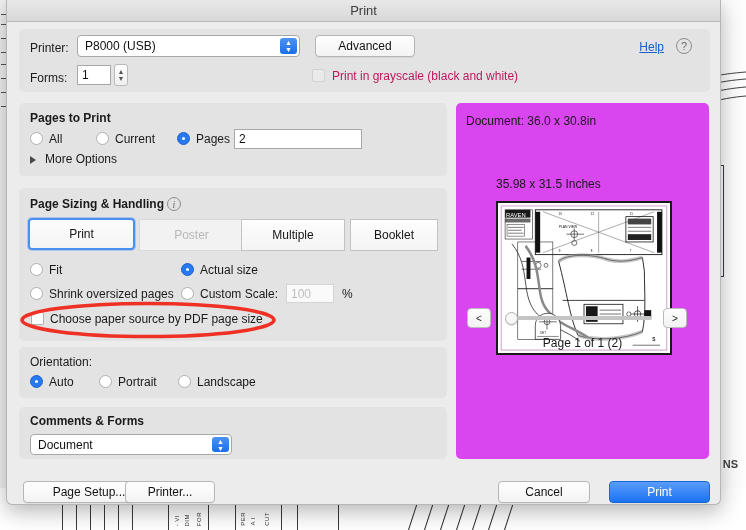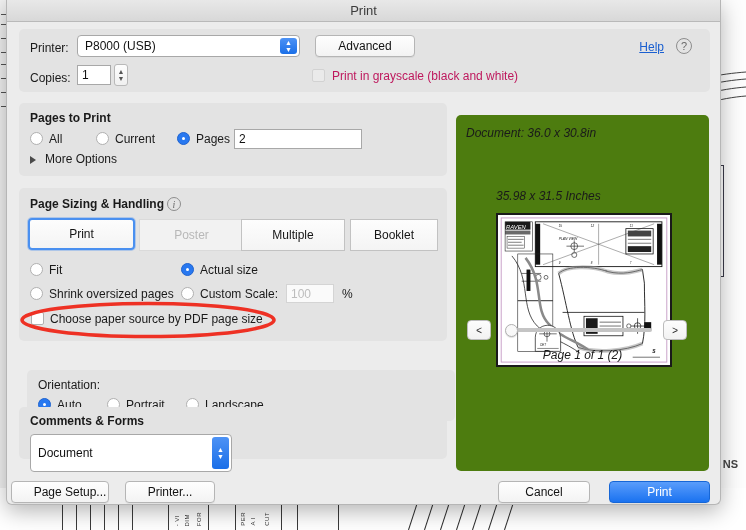--- a/index.html
+++ b/index.html
@@ -343,26 +343,25 @@
   .tri {
     width: 0; height: 0;
     border-left: 6px solid #4a4a4a;
     border-top: 4px solid transparent;
     border-bottom: 4px solid transparent;
   }
 
   
   #preview-panel {
     position: absolute;
-    left: 449px; top: 115px;
+    left: 449px; top: 103px;
     width: 253px; height: 356px;
-    background: #4d7c0f;
+    background: #d946ef;
     border-radius: 5px;
     box-sizing: border-box;
-    font-style: italic;
   }
   #page-thumb {
     position: absolute;
     left: 40px; top: 98px;
     width: 176px; height: 154px;
     background: #ffffff;
     border: 2px solid #1a1a1a;
     box-sizing: border-box;
     overflow: hidden;
   }
@@ -483,21 +482,21 @@
     </div>
 
     <div class="btn" style="position:absolute; left:296px; top:6px; width:100px; height:22px;">
       <span>Advanced</span>
     </div>
 
     <span class="help-link" style="position:absolute; right:46px; top:11px;">Help</span>
 
     <div class="help-circle" style="position:absolute; right:18px; top:9px;">?</div>
 
-    <span class="lbl" style="position:absolute; left:11px; top:42px;">Copies:</span>
+    <span class="lbl" style="position:absolute; left:11px; top:42px;">Forms:</span>
 
     <div class="textfield" style="position:absolute; left:58px; top:36px; width:34px; height:20px;">
       <span>1</span>
     </div>
 
     <div class="stepper" style="left:95px; top:35px; height:22px;">
       <span>▲</span>
         <span>▼</span>
     </div>
 
@@ -558,39 +557,39 @@
 
     <div class="textfield dim" style="position:absolute; left:267px; top:96px; width:48px; height:19px;">
       <span>100</span>
     </div>
     <span class="lbl" style="position:absolute; left:323px; top:99px;">%</span>
 
     <span class="checkbox" style="position:absolute; left:12px; top:124px;"></span>
     <span class="lbl" style="position:absolute; left:31px; top:124px;">Choose paper source by PDF page size</span>
   </div>
 
-  <div class="group-box" style="left:20px; top:347px; width:428px; height:51px;margin-top:23px;">
+  <div class="group-box" style="left:12px; top:347px; width:428px; height:51px;">
 
     <span class="lbl" style="position:absolute; left:11px; top:8px;">Orientation:</span>
 
     <span class="radio on" style="position:absolute; left:11px; top:28px;"></span>
     <span class="lbl" style="position:absolute; left:30px; top:28px;">Auto</span>
 
     <span class="radio" style="position:absolute; left:80px; top:28px;"></span>
     <span class="lbl" style="position:absolute; left:99px; top:28px;">Portrait</span>
 
     <span class="radio" style="position:absolute; left:159px; top:28px;"></span>
     <span class="lbl" style="position:absolute; left:178px; top:28px;">Landscape</span>
   </div>
 
   <div class="group-box" style="left:12px; top:407px; width:428px; height:52px;">
 
     <span class="group-title" style="position:absolute; left:11px; top:7px;">Comments &amp; Forms</span>
 
-    <div class="popup" style="left:11px; top:27px; width:202px; height:38px;">
+    <div class="popup" style="left:11px; top:27px; width:202px; height:21px;">
       <span>Document</span>
       <span class="arrows">
         <span>▲</span>
           <span>▼</span>
       </span>
     </div>
 
   </div>
 
   <div id="preview-panel">
@@ -690,21 +689,21 @@
     <div class="slider-track" style="left:50px; top:213px; width:146px;"></div>
     <div class="slider-knob" style="left:49px; top:209px;"></div>
 
     <div class="navbtn" style="left:207px; top:205px;">
       <span>&gt;</span>
     </div>
 
     <span class="lbl" style="position:absolute; left:0; right:0; top:233px; text-align:center;">Page 1 of 1 (2)</span>
   </div>
 
-  <div class="btn" style="position:absolute; left:4px; top:481px; width:98px; height:22px;padding-left:20px;">
+  <div class="btn" style="position:absolute; left:16px; top:481px; width:112px; height:22px;padding-left:20px;">
     <span>Page Setup...</span>
   </div>
   <div class="btn" style="position:absolute; left:118px; top:481px; width:90px; height:22px;">
     <span>Printer...</span>
   </div>
   <div class="btn" style="position:absolute; left:491px; top:481px; width:92px; height:22px;">
     <span>Cancel</span>
   </div>
   <div class="btn primary" style="position:absolute; left:602px; top:481px; width:101px; height:22px;">
     <span>Print</span>

